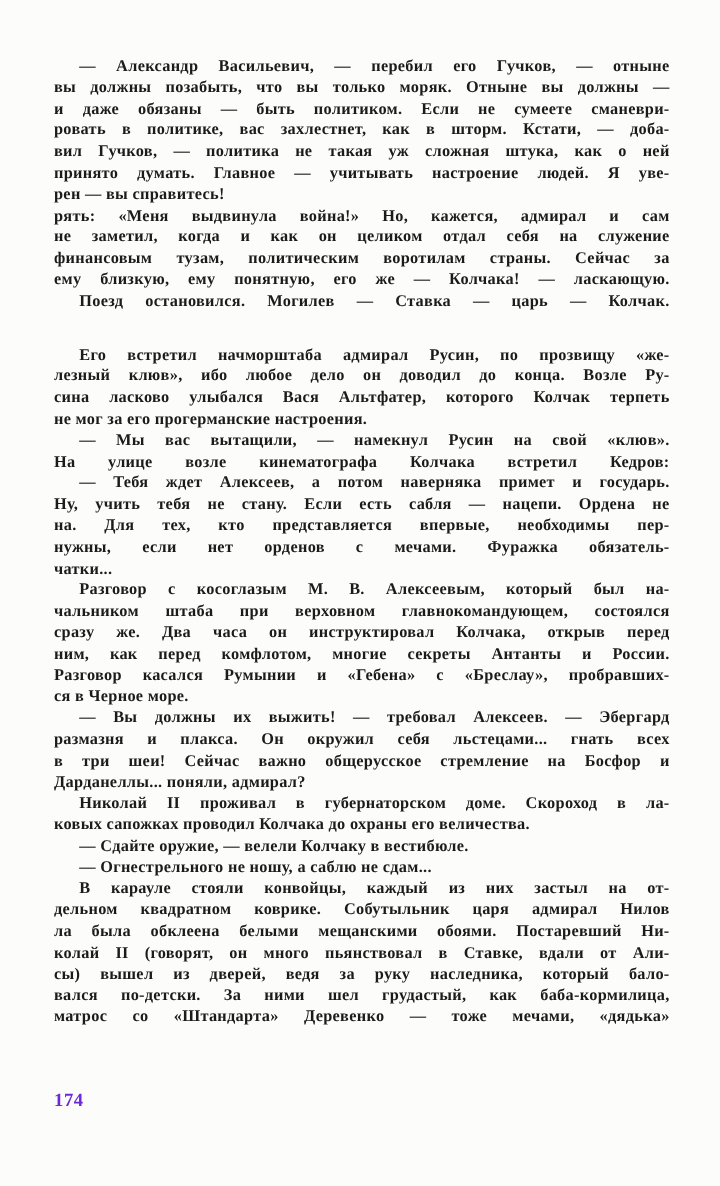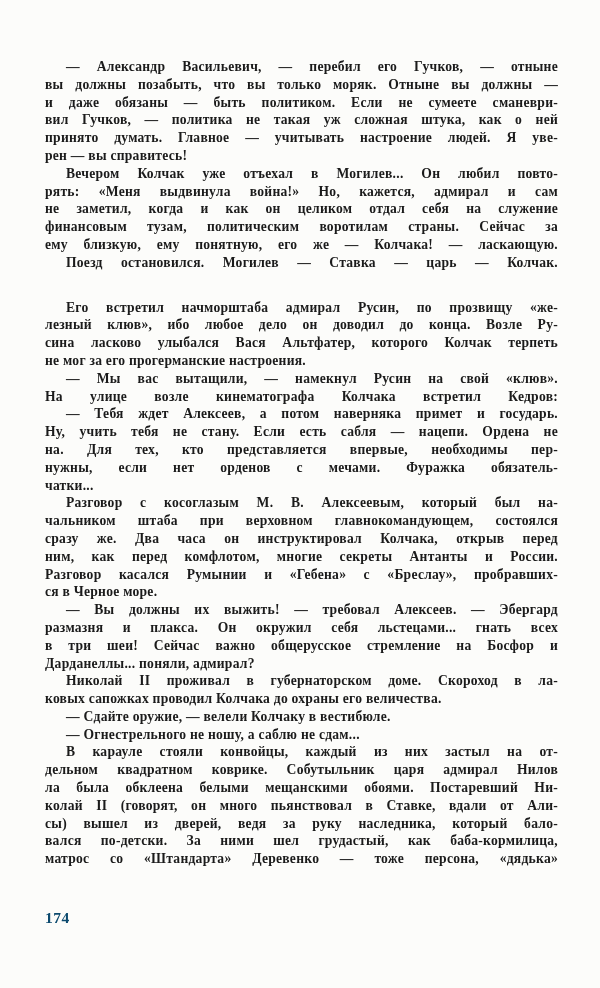--- a/index.html
+++ b/index.html
@@ -13,21 +13,21 @@
     height: 988px;
     background: #fcfcfa;
     overflow: hidden;
     font-family: "Liberation Serif", "DejaVu Serif", serif;
     font-weight: 700;
     color: #1b1b1b;
   }
   .text-block {
     position: absolute;
     left: 45px;
-    top: 58px;
+    top: 46px;
     width: 513px;
     font-size: 13.6px;
     line-height: 17.8px;
     letter-spacing: 0.25px;
   }
   .line {
     text-align: justify;
     text-align-last: justify;
     white-space: normal;
   }
@@ -41,35 +41,35 @@
   .section-gap {
     height: 27px;
   }
   .page-number {
     position: absolute;
     left: 45px;
     top: 909px;
     font-size: 15.5px;
     font-weight: 700;
     letter-spacing: 0.5px;
-    color: #0c4a6e;
+    color: #6d28d9;
   }
 </style>
 </head>
 <body>
 
 <div class="page">
   <div class="text-block" id="text-block">
       <div class="line ind">— Александр Васильевич, — перебил его Гучков, — отныне</div>
       <div class="line">вы должны позабыть, что вы только моряк. Отныне вы должны —</div>
       <div class="line">и даже обязаны — быть политиком. Если не сумеете сманеври-</div>
+      <div class="line">ровать в политике, вас захлестнет, как в шторм. Кстати, — доба-</div>
       <div class="line">вил Гучков, — политика не такая уж сложная штука, как о ней</div>
       <div class="line">принято думать. Главное — учитывать настроение людей. Я уве-</div>
       <div class="line nj">рен — вы справитесь!</div>
-      <div class="line ind">Вечером Колчак уже отъехал в Могилев... Он любил повто-</div>
       <div class="line">рять: «Меня выдвинула война!» Но, кажется, адмирал и сам</div>
       <div class="line">не заметил, когда и как он целиком отдал себя на служение</div>
       <div class="line">финансовым тузам, политическим воротилам страны. Сейчас за</div>
       <div class="line">ему близкую, ему понятную, его же — Колчака! — ласкающую.</div>
       <div class="line ind">Поезд остановился. Могилев — Ставка — царь — Колчак.</div>
       <div class="section-gap"></div>
       <div class="line ind">Его встретил начморштаба адмирал Русин, по прозвищу «же-</div>
       <div class="line">лезный клюв», ибо любое дело он доводил до конца. Возле Ру-</div>
       <div class="line">сина ласково улыбался Вася Альтфатер, которого Колчак терпеть</div>
       <div class="line nj">не мог за его прогерманские настроения.</div>
@@ -93,16 +93,16 @@
       <div class="line ind">Николай II проживал в губернаторском доме. Скороход в ла-</div>
       <div class="line nj">ковых сапожках проводил Колчака до охраны его величества.</div>
       <div class="line ind nj">— Сдайте оружие, — велели Колчаку в вестибюле.</div>
       <div class="line ind nj">— Огнестрельного не ношу, а саблю не сдам...</div>
       <div class="line ind">В карауле стояли конвойцы, каждый из них застыл на от-</div>
       <div class="line">дельном квадратном коврике. Собутыльник царя адмирал Нилов</div>
       <div class="line">ла была обклеена белыми мещанскими обоями. Постаревший Ни-</div>
       <div class="line">колай II (говорят, он много пьянствовал в Ставке, вдали от Али-</div>
       <div class="line">сы) вышел из дверей, ведя за руку наследника, который бало-</div>
       <div class="line">вался по-детски. За ними шел грудастый, как баба-кормилица,</div>
-      <div class="line">матрос со «Штандарта» Деревенко — тоже персона, «дядька»</div>
+      <div class="line">матрос со «Штандарта» Деревенко — тоже мечами, «дядька»</div>
     </div>
   <div class="page-number">174</div>
 </div>
 
 </body></html>

